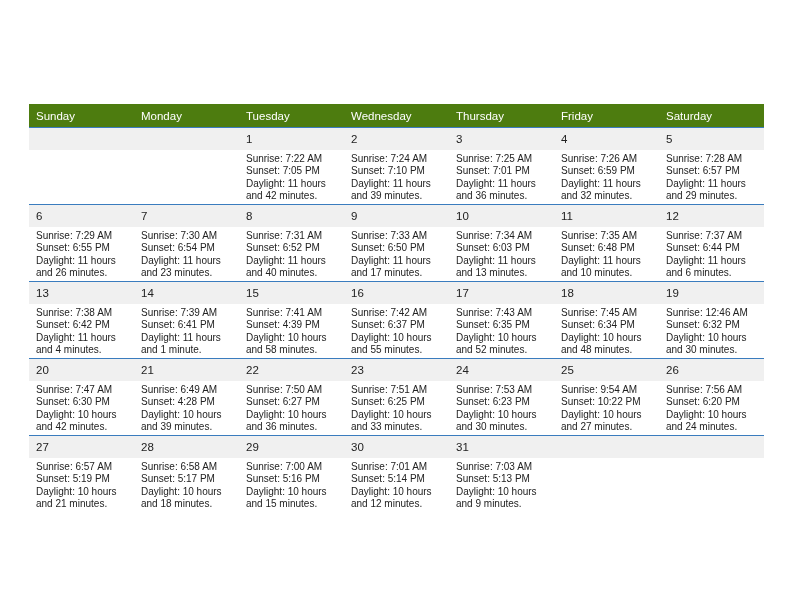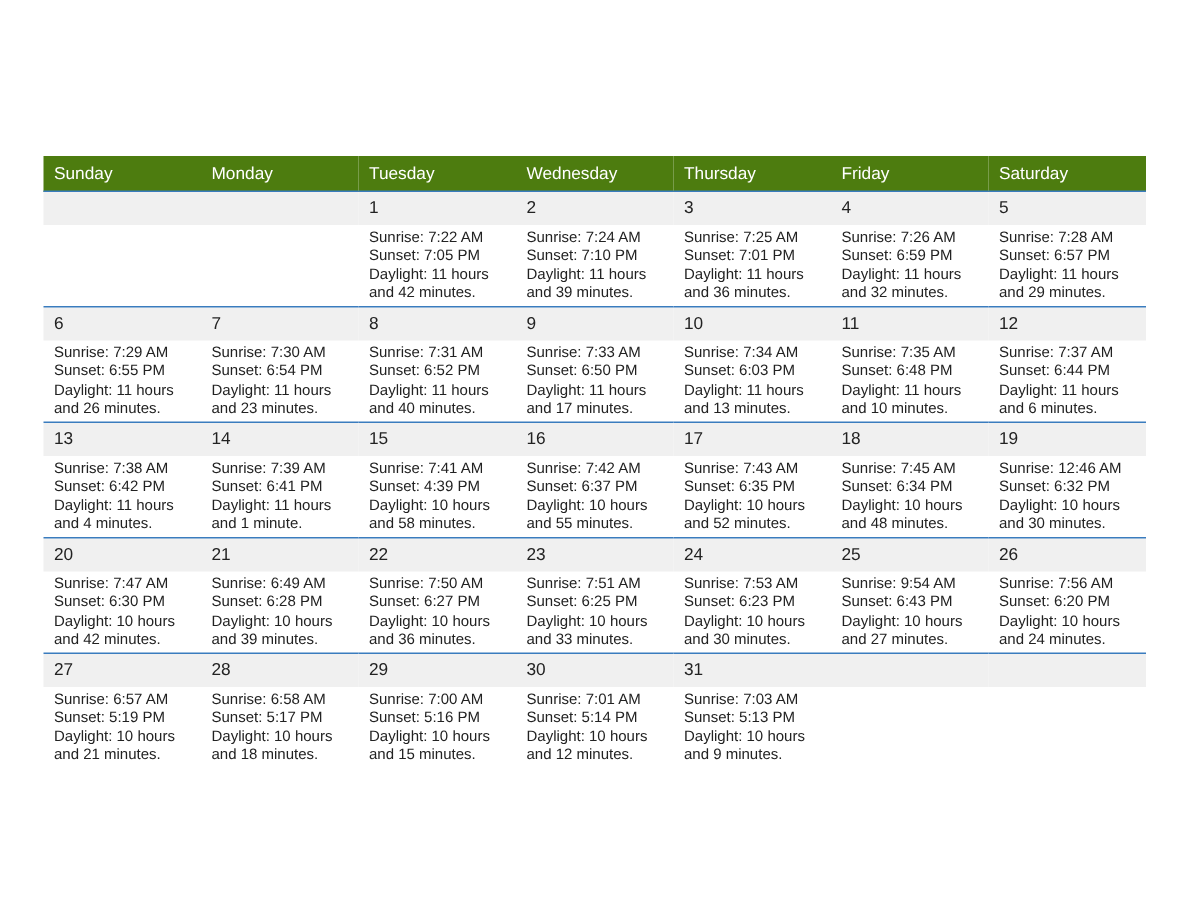--- a/index.html
+++ b/index.html
@@ -395,21 +395,21 @@
                 <div>Daylight: 10 hours</div>
                 <div>and 42 minutes.</div>
               </div>
             </div>
           </td>
           <td class="">
             <div class="cell-inner">
               <div class="daynum">21</div>
               <div class="details">
                 <div>Sunrise: 6:49 AM</div>
-                <div>Sunset: 6:28 PM</div>
+                <div>Sunset: 4:28 PM</div>
                 <div>Daylight: 10 hours</div>
                 <div>and 39 minutes.</div>
               </div>
             </div>
           </td>
           <td class="">
             <div class="cell-inner">
               <div class="daynum">22</div>
               <div class="details">
                 <div>Sunrise: 7:50 AM</div>
@@ -439,21 +439,21 @@
                 <div>Daylight: 10 hours</div>
                 <div>and 30 minutes.</div>
               </div>
             </div>
           </td>
           <td class="">
             <div class="cell-inner">
               <div class="daynum">25</div>
               <div class="details">
                 <div>Sunrise: 9:54 AM</div>
-                <div>Sunset: 6:43 PM</div>
+                <div>Sunset: 10:22 PM</div>
                 <div>Daylight: 10 hours</div>
                 <div>and 27 minutes.</div>
               </div>
             </div>
           </td>
           <td class="">
             <div class="cell-inner">
               <div class="daynum">26</div>
               <div class="details">
                 <div>Sunrise: 7:56 AM</div>

